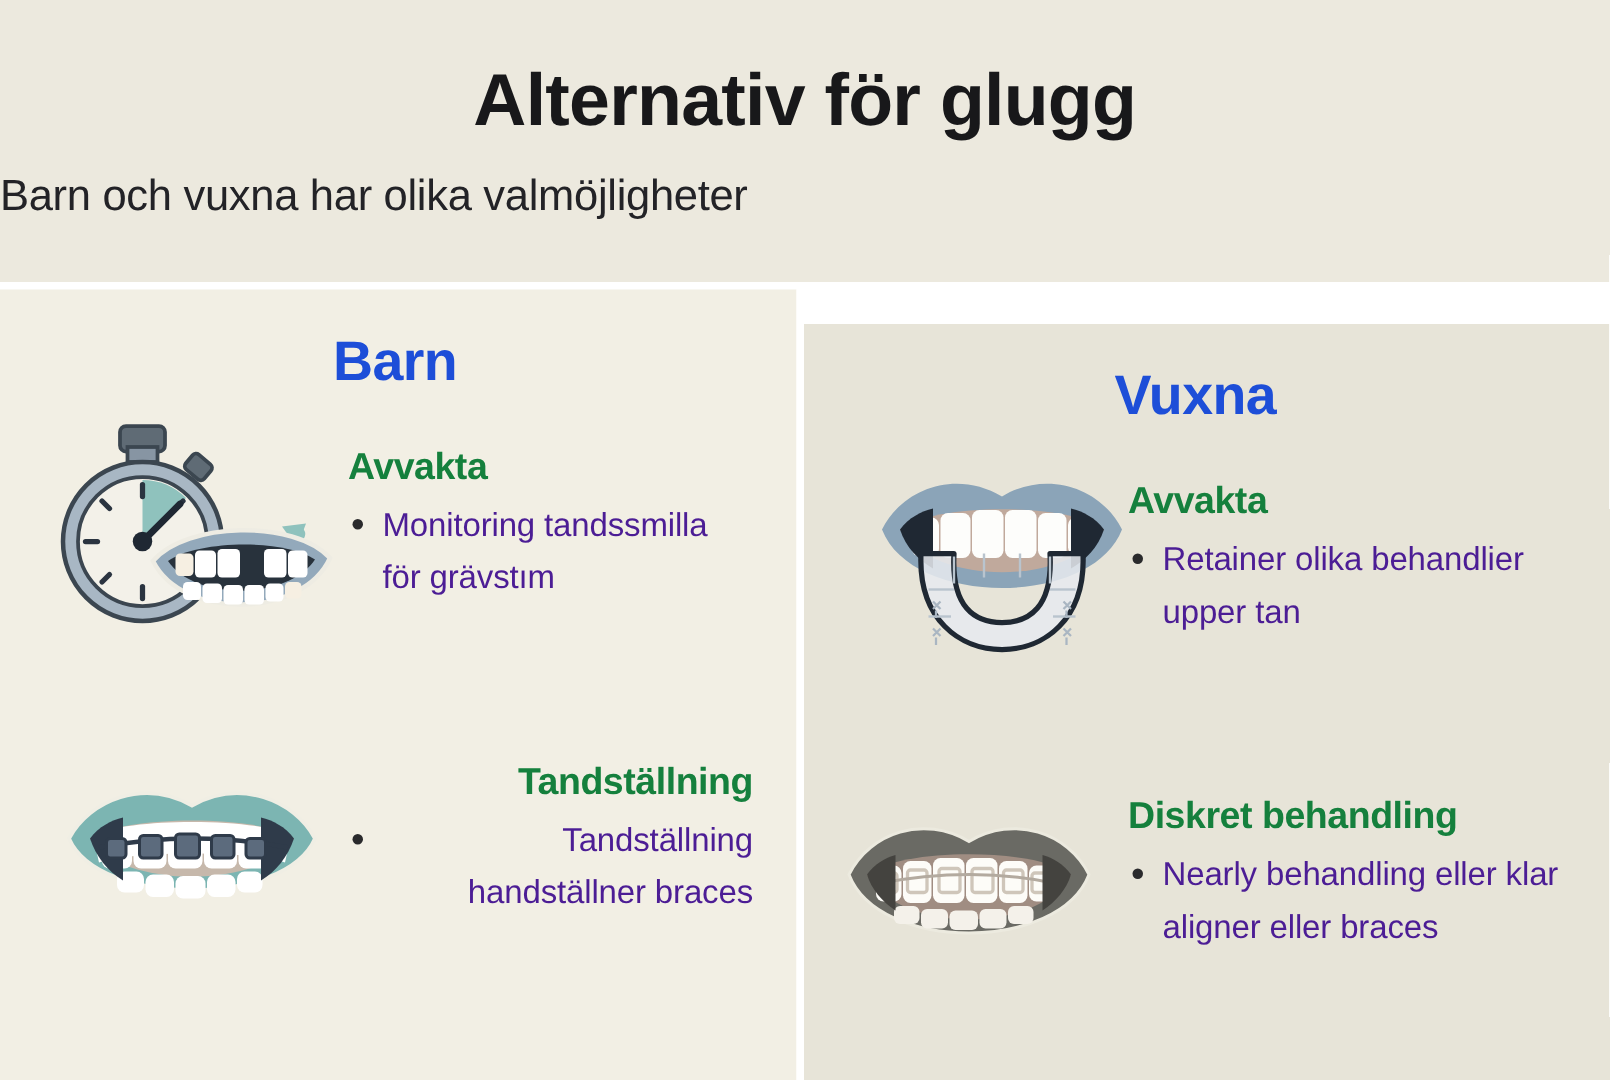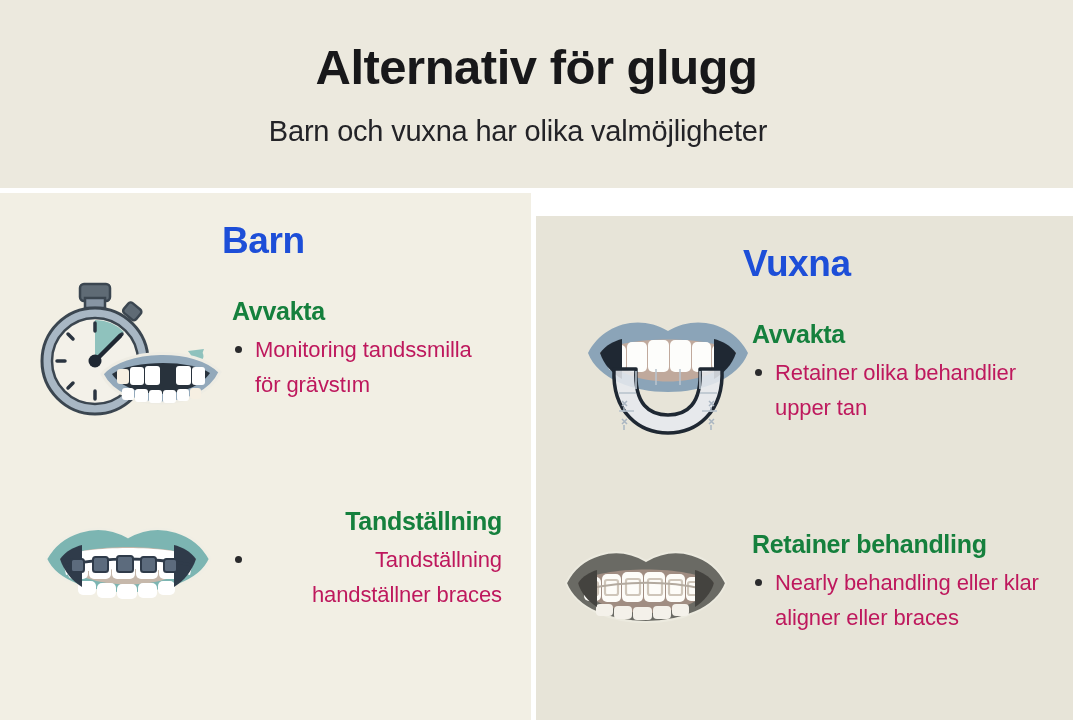--- a/index.html
+++ b/index.html
@@ -39,21 +39,20 @@
     font-weight: bold;
     letter-spacing: -0.5px;
     color: #18181a;
     line-height: 1.12;
   }
   .header-subtitle {
     position: absolute;
     left: 0;
     top: 115px;
     width: 1036px;
-    text-align: center;
     font-size: 29px;
     font-weight: normal;
     color: #232327;
     letter-spacing: -0.2px;
   }
   .header-rule {
     position: absolute;
     left: 0;
     top: 188px;
     width: 1073px;
@@ -124,21 +123,21 @@
     font-weight: bold;
     color: #15803d;
     letter-spacing: -0.3px;
     margin: 0 0 6px 0;
     white-space: nowrap;
   }
   .entry-bullet {
     position: relative;
     font-size: 22px;
     line-height: 35px;
-    color: #be185d;
+    color: #4c1d95;
     padding-left: 23px;
     letter-spacing: -0.1px;
   }
   .entry-bullet .dot {
     position: absolute;
     left: 3px;
     top: 14px;
     width: 7px;
     height: 7px;
     border-radius: 50%;
@@ -382,21 +381,21 @@
               <rect x="132" y="43" width="11" height="13" rx="2"></rect>
             </g>
 
             <path d="M30 50 C70 42 112 42 148 50" fill="none" stroke="#b3aa9f" stroke-width="2"></path>
 
             <path d="M22 44 C27 37 34 33 41 31 L41 68 C32 62 25 54 22 44 Z" fill="#44433f"></path>
             <path d="M158 44 C153 37 146 33 139 31 L139 68 C148 62 155 54 158 44 Z" fill="#44433f"></path>
           </svg>
         </div>
         <div class="entry-text">
-          <div class="entry-title">Retainer behandling</div>
+          <div class="entry-title">Diskret behandling</div>
           <div class="entry-bullet">
             <span class="dot"></span>
             <span>Nearly behandling eller klar aligner eller braces</span>
           </div>
         </div>
       </div>
     </div>
   </div>
 </div>
 

